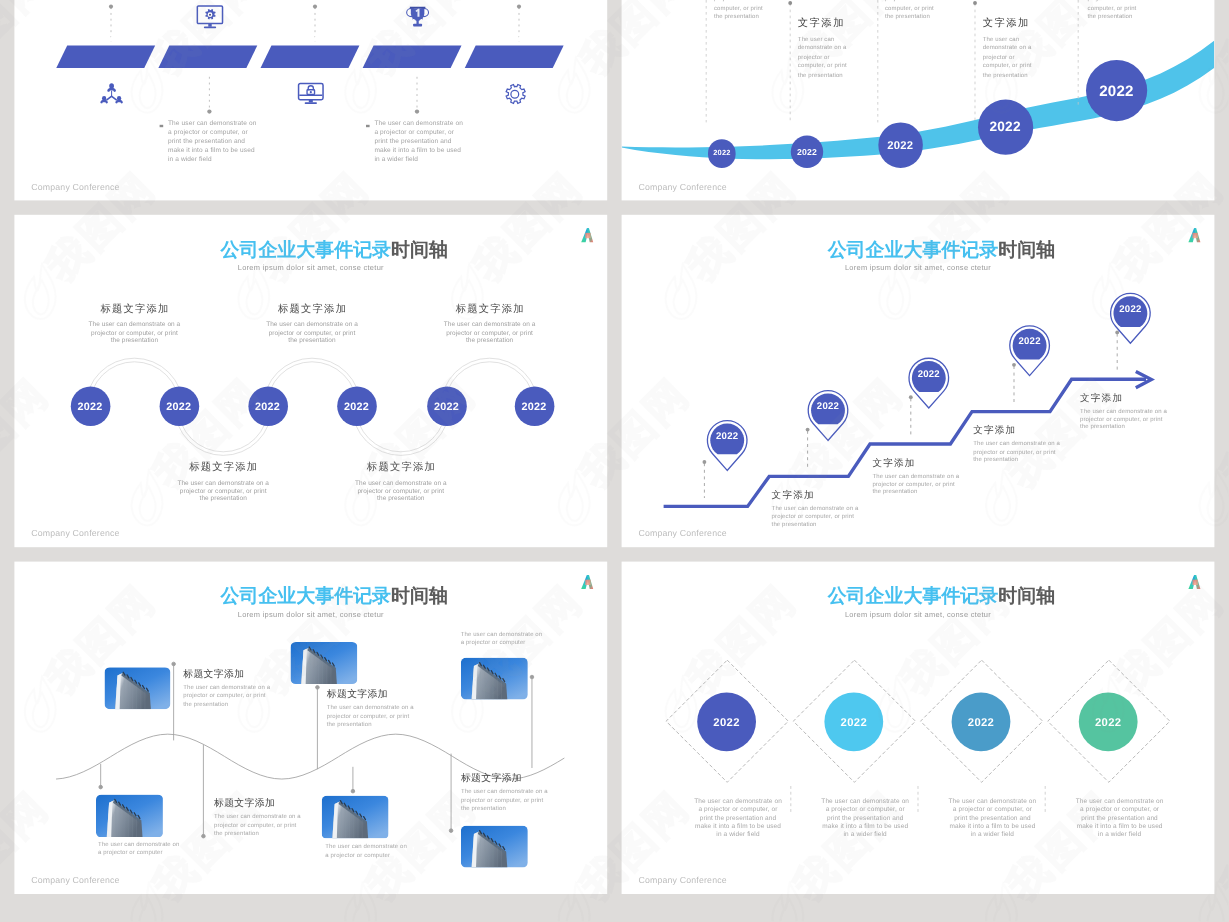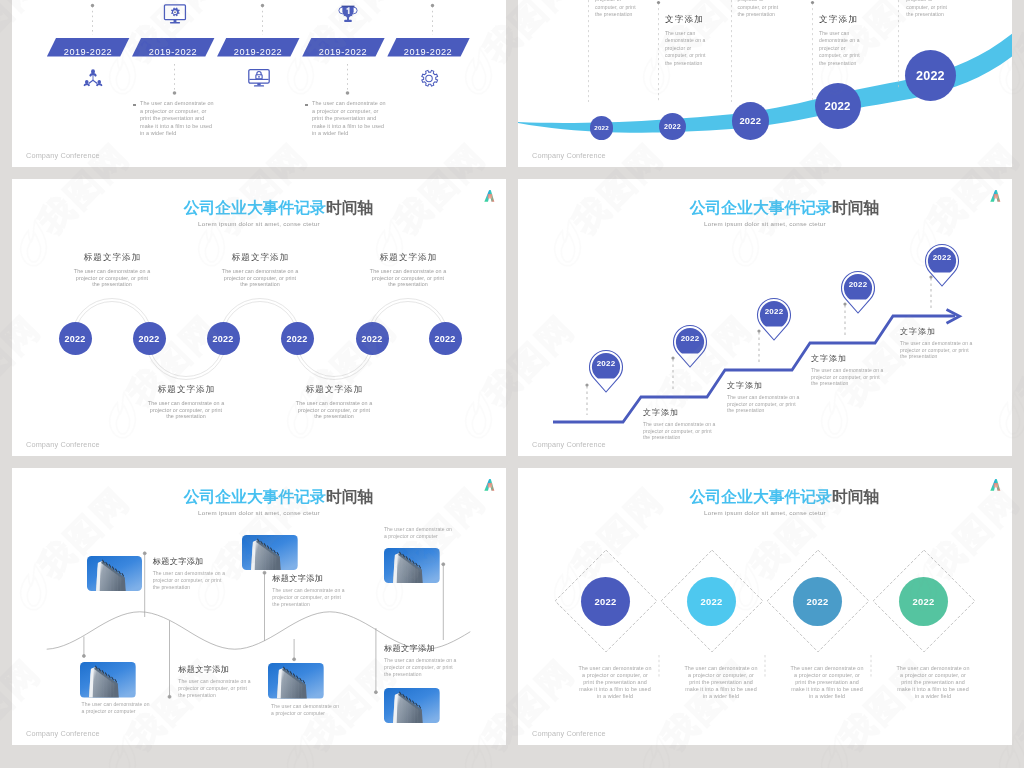--- a/index.html
+++ b/index.html
@@ -47,22 +47,22 @@
     background:#4a5bbd;color:#fff;font-size:9px;font-weight:700;
     display:flex;align-items:center;justify-content:center;letter-spacing:.2px;}
   .s3-txt{position:absolute;width:150px;text-align:center;}
   .s3-top{top:73px;}
   .s3-bot{top:205px;}
   .s3-h{font-size:8.6px;color:#4a4a4a;letter-spacing:1.0px;text-indent:1.0px;}
   .s3-b{margin-top:4px;font-size:5.4px;color:#9e9e9e;line-height:6.7px;letter-spacing:.05px;}
 
   
   .s1-svg{position:absolute;left:0;top:0;width:494px;height:277px;}
-  .s1-band-t{position:absolute;top:157px;width:82px;text-align:center;color:#fff;
-    font-size:9.2px;font-weight:400;letter-spacing:.5px;}
+  .s1-band-t{position:absolute;top:136px;width:82px;text-align:center;color:#fff;
+    font-size:9.2px;font-weight:700;letter-spacing:.5px;}
   .s1-ico{position:absolute;width:24px;height:20.4px;}
   .s1-ico2{position:absolute;width:24px;height:23px;}
   .s1-body{position:absolute;top:210px;width:130px;}
   .s1-bullet{position:absolute;left:0;top:3.5px;width:2.5px;height:2.5px;background:#8e8e8e;}
   .s1-body-t{display:block;margin-left:7px;font-size:5.45px;color:#a3a3a3;line-height:7.5px;letter-spacing:.1px;}
 
   
   .s4-svg{position:absolute;left:0;top:0;width:494px;height:277px;}
   .s4-pin{position:absolute;width:36px;height:46px;}
   .s4-pin svg{position:absolute;inset:0;width:36px;height:46px;}

